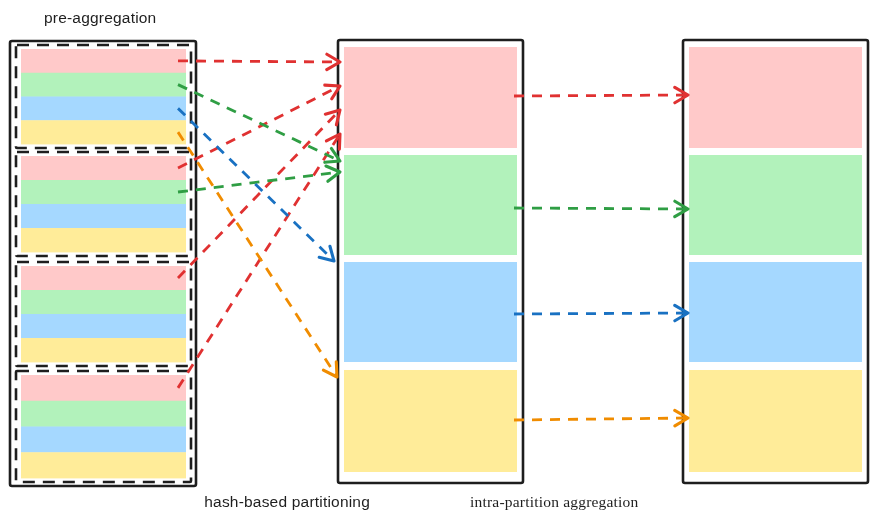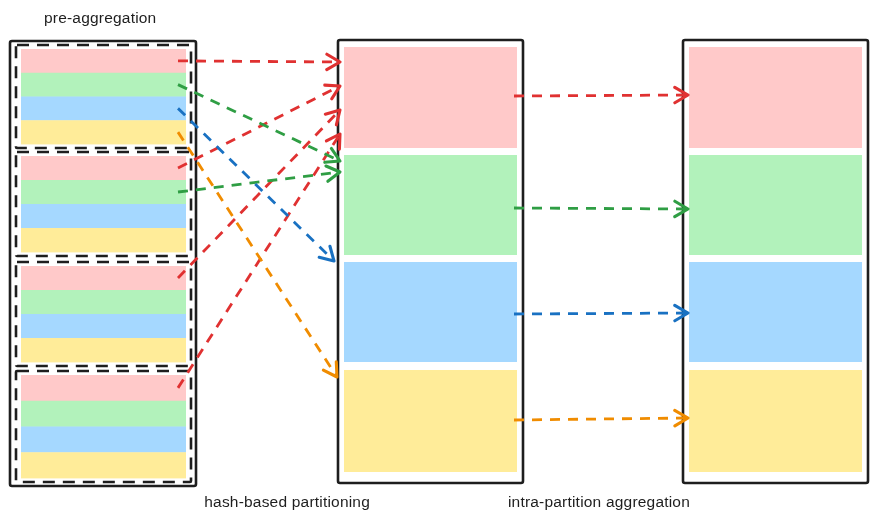--- a/index.html
+++ b/index.html
@@ -18,21 +18,21 @@
   }
   .stage-label {
     position: absolute;
     color: #1e1e1e;
     font-size: 15.5px;
     letter-spacing: 0.2px;
     white-space: nowrap;
   }
   .label-pre { left: 44px; top: 9px; }
   .label-hash { left: 150px; top: 493px; width: 220px; text-align: right; }
-  .label-intra { left: 470px; top: 493px; width: 220px; text-align: right; }
+  .label-intra { left: 470px; top: 493px; width: 220px; text-align: left; font-family: Liberation Serif, serif; }
 </style>
 </head>
 <body>
 
 <div class="canvas">
   <div class="stage-label label-pre">pre-aggregation</div>
 
   <svg class="diagram-svg" id="diagram-svg" viewBox="0 0 880 522">
       <defs>
         <marker id="ah-red" viewBox="-15 -10 17 20" refX="0" refY="0" markerUnits="userSpaceOnUse" markerWidth="19" markerHeight="22" orient="auto">

